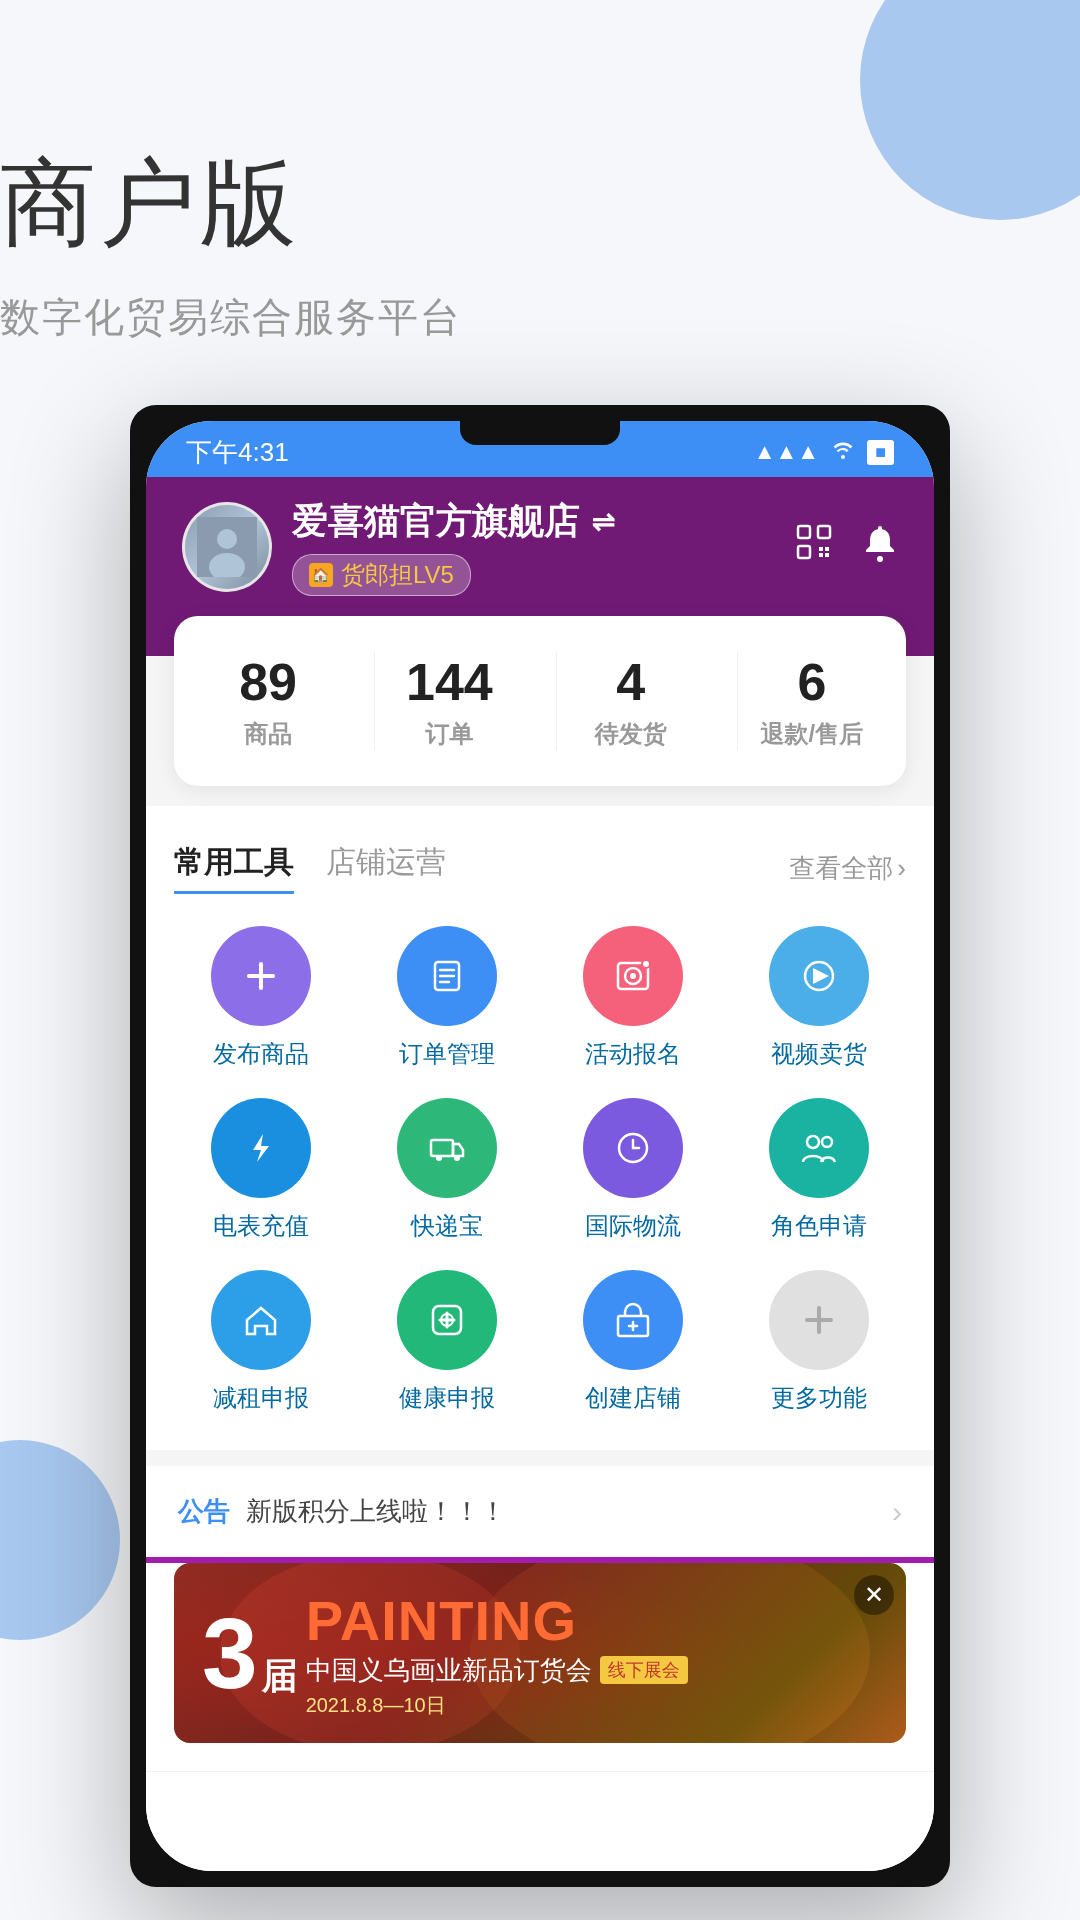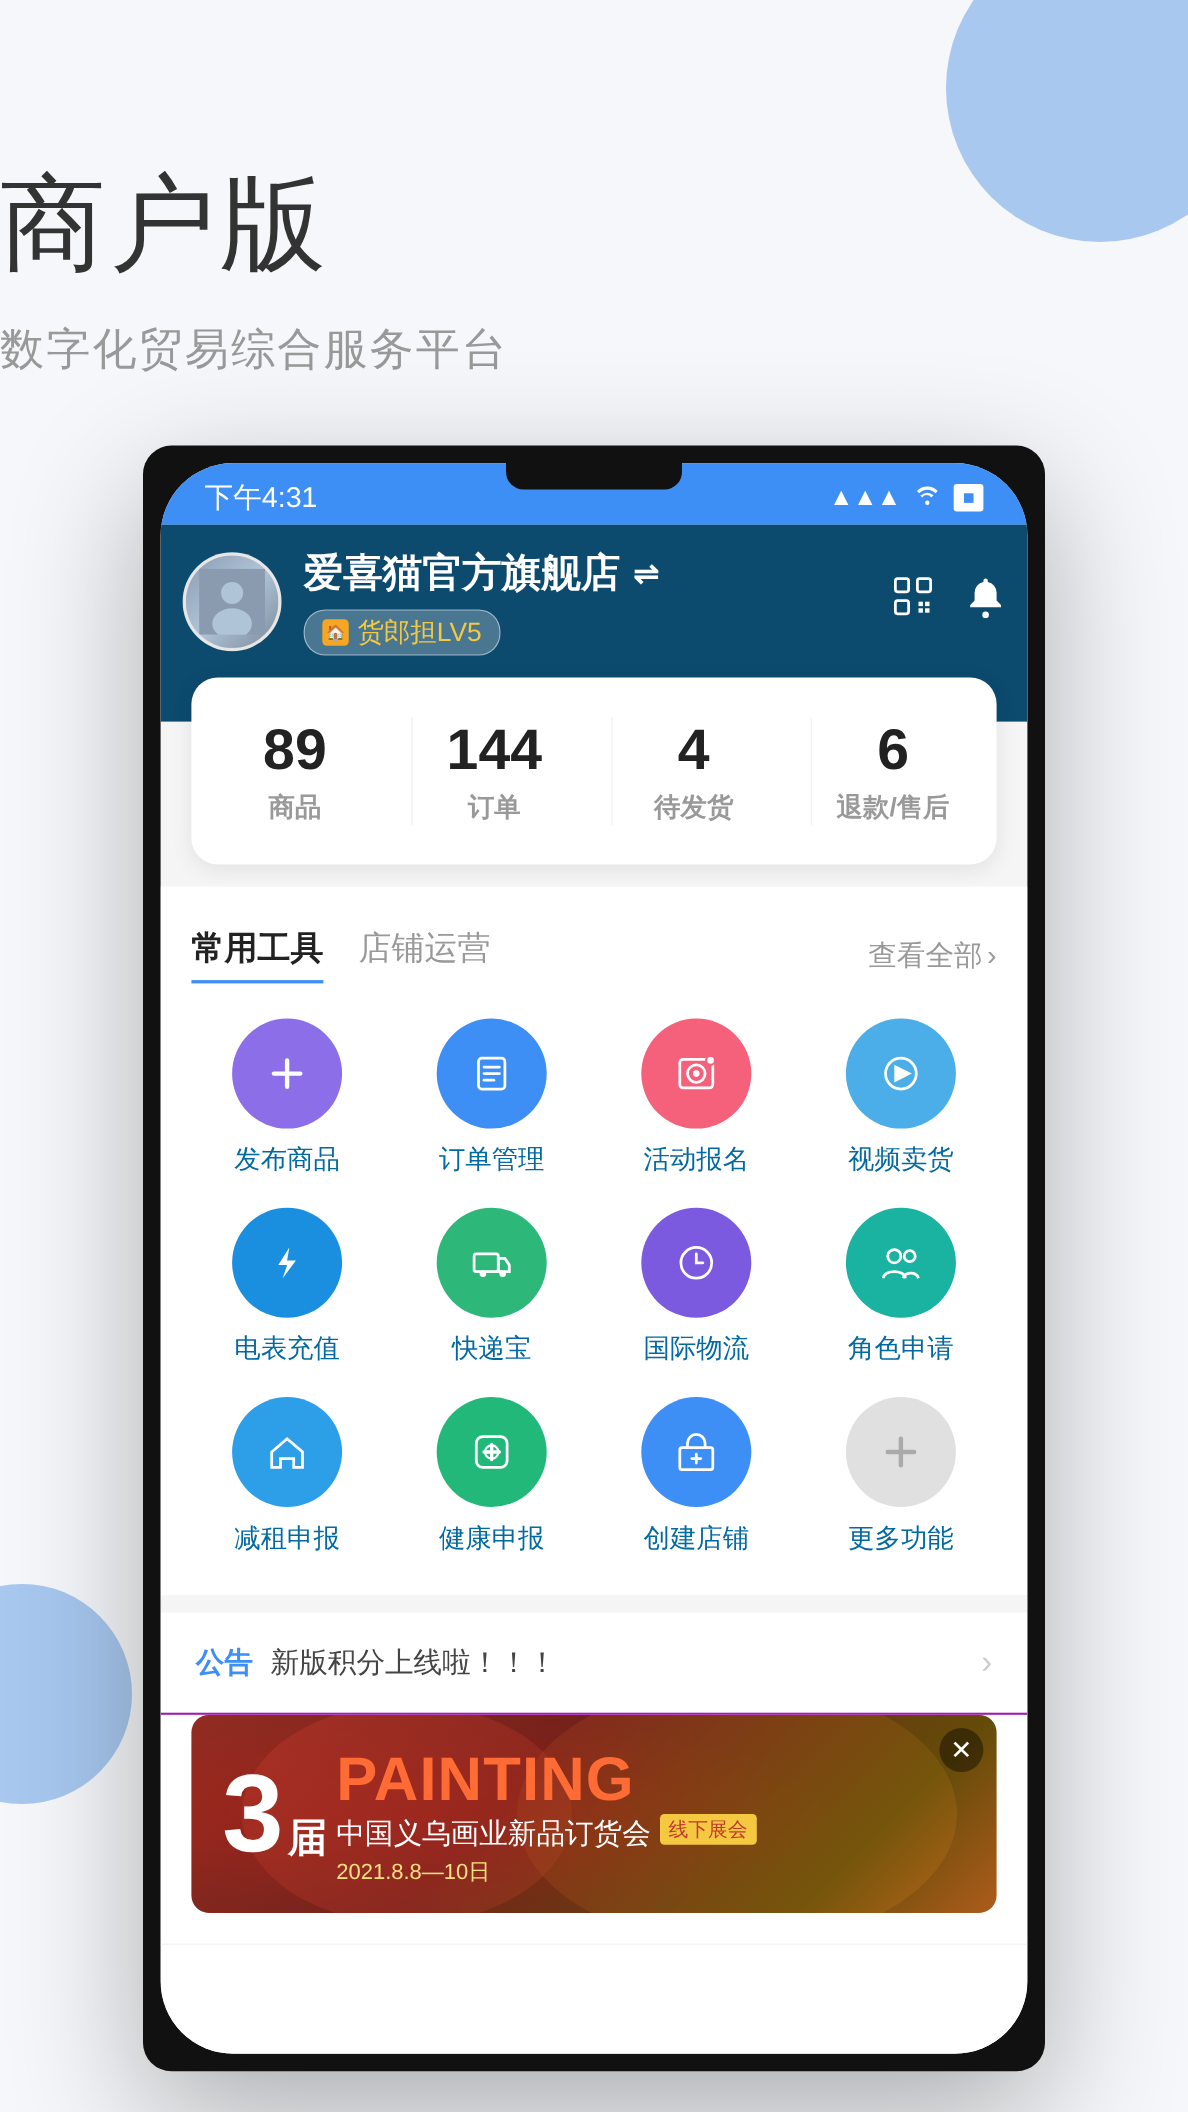--- a/index.html
+++ b/index.html
@@ -109,22 +109,22 @@
       align-items: center;
       gap: 12px;
     }
     .status-icons span {
       color: white;
       font-size: 22px;
     }
 
     
     .app-header {
-      background: #0c4a6e;
-      padding: 20px 20px 60px;
+      background: #701a75;
+      padding: 20px 36px 60px;
     }
     .user-info-row {
       display: flex;
       align-items: center;
       justify-content: space-between;
     }
     .user-left {
       display: flex;
       align-items: center;
       gap: 20px;
@@ -312,21 +312,21 @@
       background: #f5f5f5;
     }
 
     
     .notice-bar {
       background: white;
       padding: 28px 32px;
       display: flex;
       align-items: center;
       gap: 16px;
-      border-bottom: 2px solid #a21caf;
+      border-bottom: 6px solid #a21caf;
     }
     .notice-tag {
       color: #3d8ff5;
       font-size: 26px;
       font-weight: 600;
       flex-shrink: 0;
     }
     .notice-text {
       flex: 1;
       font-size: 26px;
@@ -639,21 +639,21 @@
           </svg>
           <div style="position:relative;z-index:1;display:flex;align-items:center;width:100%;">
             <div style="color:white;">
               <div style="display:flex;align-items:baseline;gap:4px;">
                 <span style="font-size:100px;font-weight:900;color:white;line-height:1;">3</span>
                 <span style="font-size:36px;font-weight:700;color:white;">届</span>
               </div>
             </div>
             <div style="position:relative;z-index:1;margin-left:8px;">
               <div style="font-size:56px;font-weight:900;color:#ff6b35;letter-spacing:1px;">PAINTING</div>
-              <div style="font-size:26px;color:white;display:flex;align-items:flex-start;gap:8px;">
+              <div style="font-size:26px;color:white;display:flex;align-items:center;gap:8px;">
                 <span>中国义乌画业新品订货会</span>
                 <span style="background:#f5c842;color:#c0392b;font-size:18px;border-radius:4px;padding:2px 8px;">线下展会</span>
               </div>
               <div style="font-size:20px;color:#ffe082;margin-top:4px;">2021.8.8—10日</div>
             </div>
           </div>
           <div class="banner-close">
             <span>✕</span>
           </div>
         </div>

